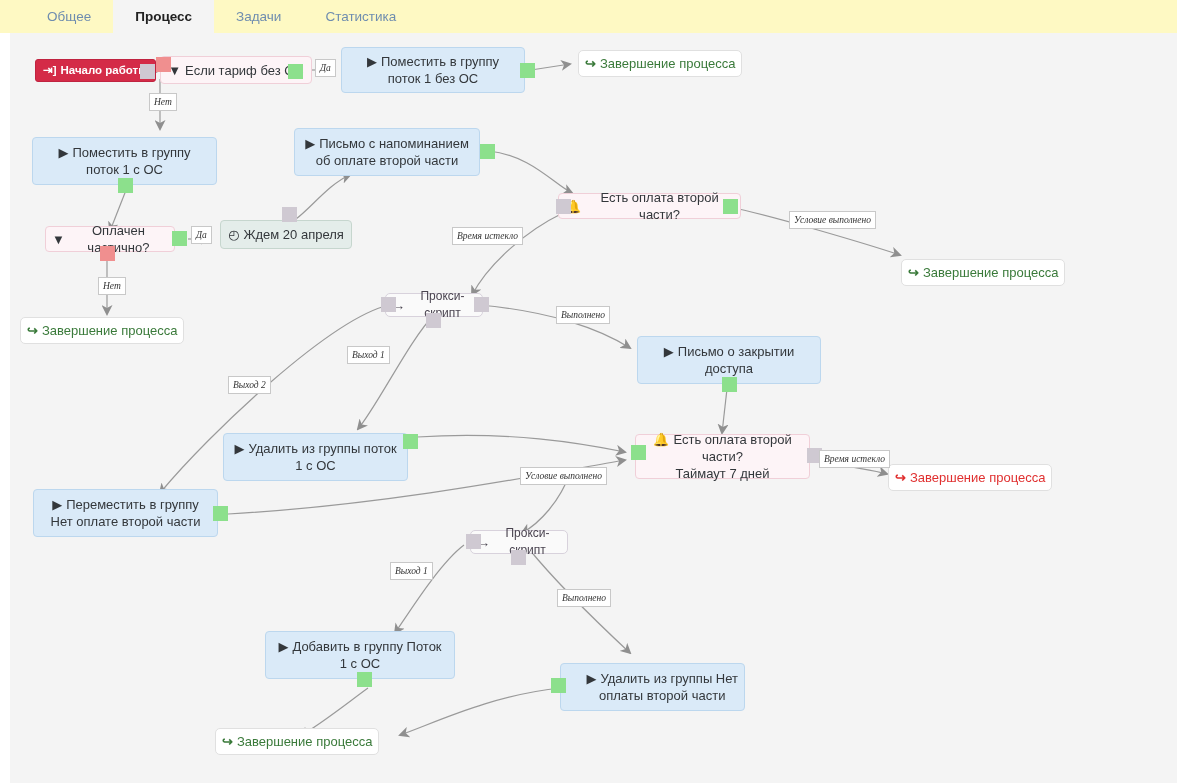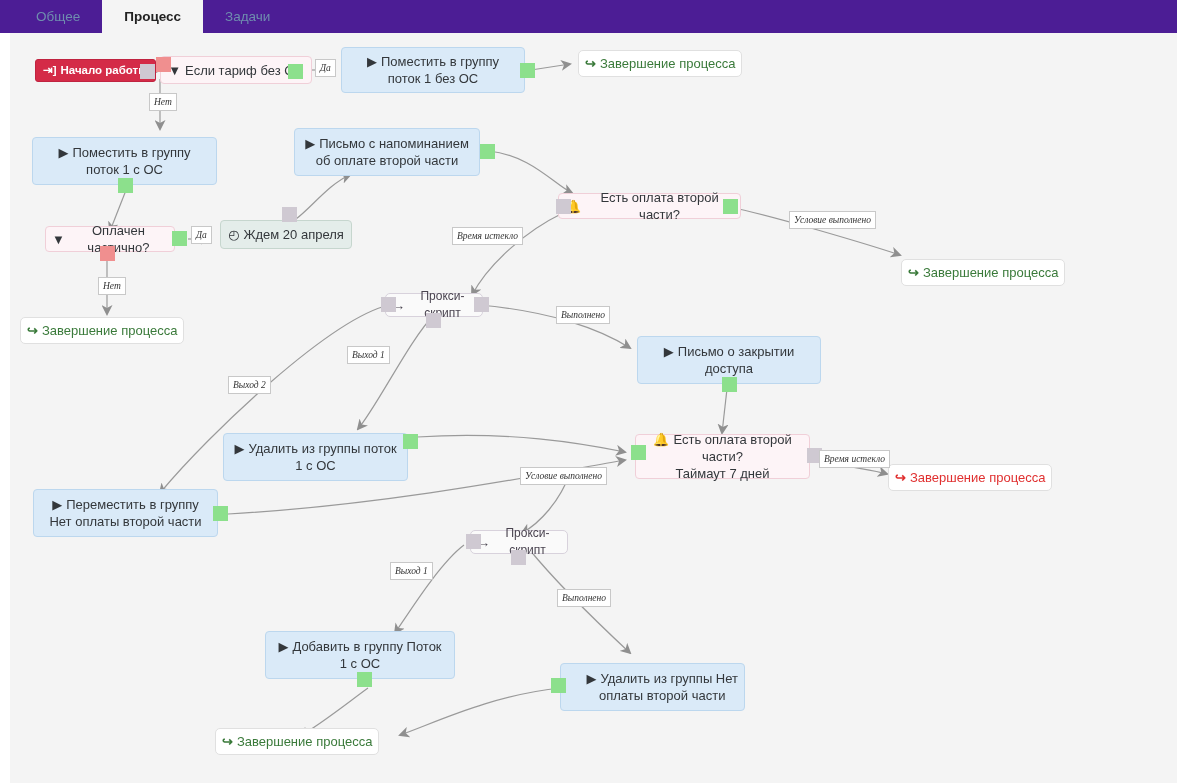--- a/index.html
+++ b/index.html
@@ -8,23 +8,23 @@
     width: 1177px; height: 783px;
     background: #ffffff;
     font-family: "Liberation Sans", sans-serif;
     overflow: hidden;
   }
 
   
   #tabbar {
     position: absolute; left: 0; top: 0;
     width: 1177px; height: 33px;
-    background: #4c1d95;
+    background: #fef9c3;
     display: flex; align-items: flex-end;
-    padding-left: 14px;
+    padding-left: 25px;
   }
   .tab {
     height: 33px;
     line-height: 33px;
     padding: 0 22px;
     font-size: 13.5px;
     color: #6f8daf;
     cursor: pointer;
     white-space: nowrap;
   }
@@ -101,20 +101,21 @@
     font-style: italic;
   }
 </style>
 </head>
 <body>
 
 <div id="tabbar">
   <div class="tab">Общее</div>
   <div class="tab active">Процесс</div>
   <div class="tab">Задачи</div>
+  <div class="tab">Статистика</div>
 </div>
 
 <div id="canvas">
 
   <svg id="edges" viewBox="0 0 1167 750" xmlns="http://www.w3.org/2000/svg">
     <defs>
       <marker id="ah" markerWidth="11" markerHeight="11" refX="9" refY="5.5" orient="auto" markerUnits="userSpaceOnUse">
         <path d="M0,0 L11,5.5 L0,11 L3,5.5 z" fill="#8f8f8f"></path>
       </marker>
     </defs>
@@ -285,21 +286,21 @@
   <div class="elabel" style="left:809px; top:417px;">Время истекло</div>
 
   <div class="node n-end red" style="left:878px; top:431px; height:27px;">
     <span class="gl">↪</span>
     <span class="lbl">Завершение процесса</span>
   </div>
 
   <div class="node n-action" style="left:23px; top:456px; width:185px; height:48px;">
     <div>
       <span class="gl">▶</span><span>Переместить в группу</span><br>
-      <span>Нет оплаты второй части</span>
+      <span>Нет оплате второй части</span>
     </div>
   </div>
   <div class="port green" style="left:203px; top:473px;"></div>
 
   <div class="node n-end" style="left:460px; top:497px; width:98px; height:24px; color:#4a4450; background:#fafafa; border-color:#d8d2dc;">
     <span class="gl">→</span>
     <span class="lbl" style="font-size:12px;">Прокси-скрипт</span>
   </div>
   <div class="port grey" style="left:456px; top:501px;"></div>
   <div class="port grey" style="left:501px; top:517px;"></div>

